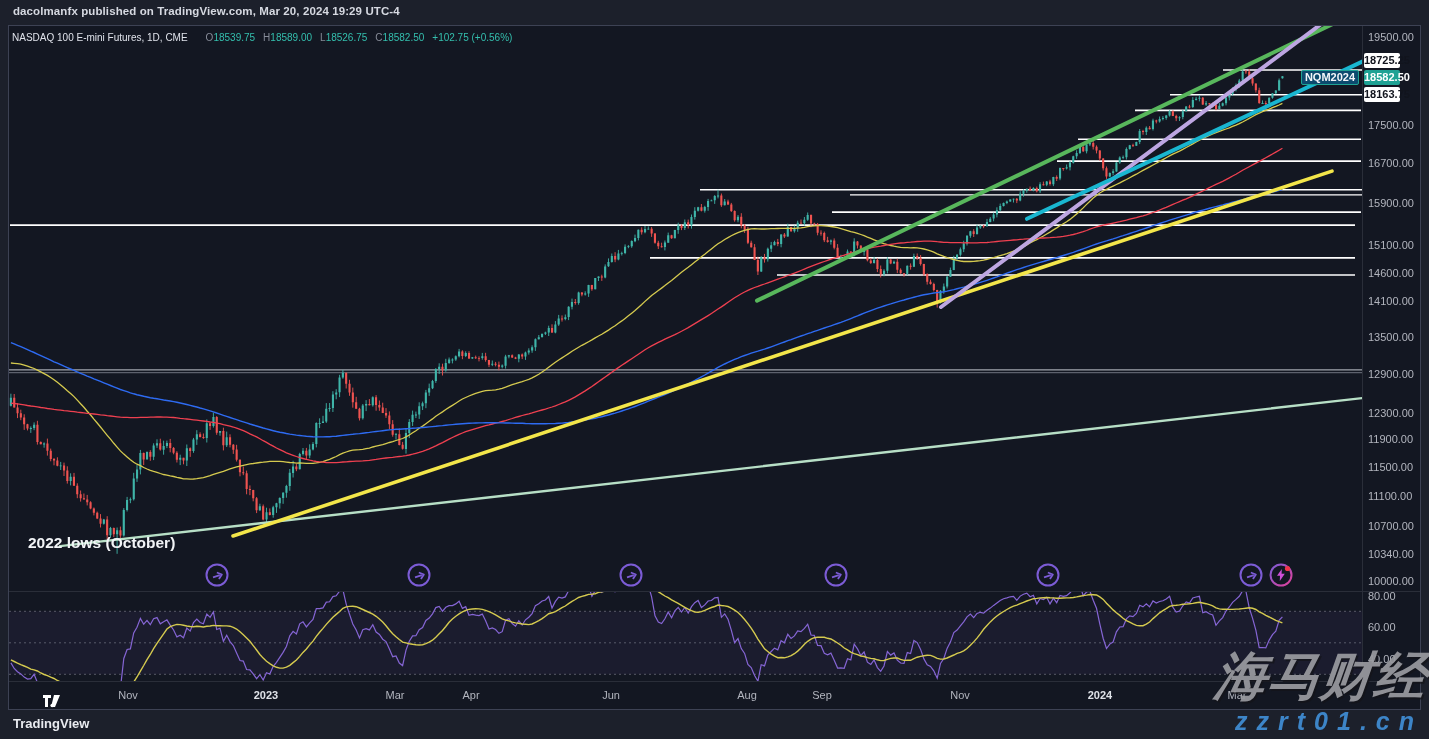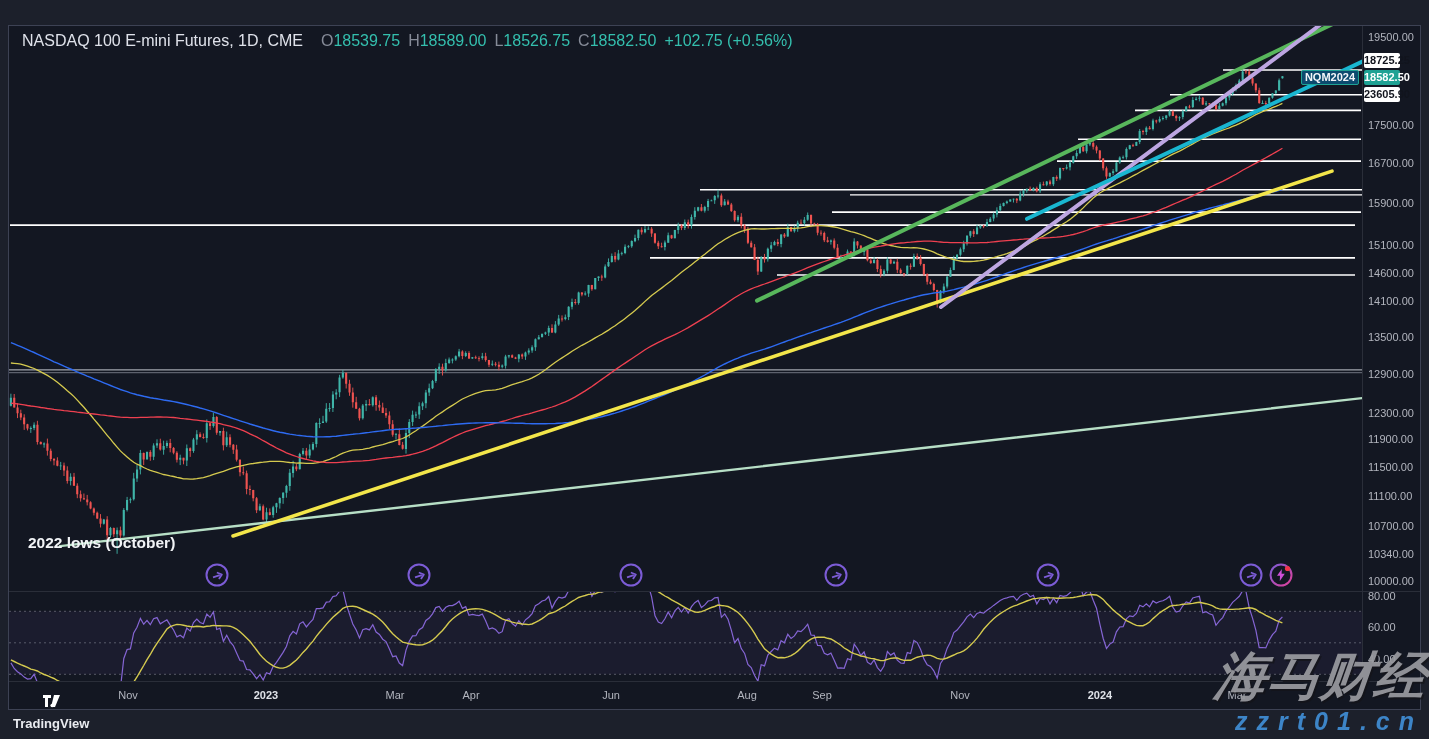--- a/index.html
+++ b/index.html
@@ -1,20 +1,20 @@
 <!DOCTYPE html>
 <html><head>
 <meta charset="utf-8">
 <style>
   html,body{margin:0;padding:0;background:#10131c;}
   .stage{position:relative;width:1429px;height:739px;background:#1c202b;overflow:hidden;
          font-family:"Liberation Sans",sans-serif;}
   #chart-svg{position:absolute;left:0;top:0;}
   .pub-header{position:absolute;left:13px;top:5px;font-size:11.5px;font-weight:700;color:#d6d9e1;letter-spacing:.1px;}
-  .title-row{position:absolute;left:22px;top:32px;font-size:16px;color:#dfe2ea;white-space:nowrap;}
+  .title-row{position:absolute;left:12px;top:32px;font-size:10px;color:#dfe2ea;white-space:nowrap;}
   .title-row .sym{margin-right:10px;}
   .title-row .k{color:#868b98;margin-left:8px;}
   .title-row .v{color:#34bfae;}
   .title-row .chg{color:#34bfae;margin-left:8px;}
   .annotation{position:absolute;left:28px;top:534px;font-size:15.5px;font-weight:700;color:#f2f4f7;}
   .axis-badge{position:absolute;left:1364px;width:36px;height:15px;line-height:15px;text-align:center;
               font-size:11px;font-weight:700;border-radius:2px;z-index:5;}
   .axis-badge.white{background:#ffffff;color:#11141d;}
   .axis-badge.teal{background:#1fa294;color:#ffffff;}
   .nqm-tag{position:absolute;left:1301px;top:69.5px;width:56px;height:13px;line-height:13px;text-align:center;
@@ -26,20 +26,21 @@
   .wm-url{position:absolute;right:6px;bottom:3px;font-size:25px;font-weight:700;font-style:italic;
           color:#3d85c8;letter-spacing:9px;white-space:nowrap;z-index:6;margin-left:13px;}
   .tv-footer{position:absolute;left:13px;bottom:8px;display:flex;align-items:center;gap:6px;z-index:4;flex-direction:column;}
   .tv-footer span{font-size:13px;font-weight:700;color:#e9ebf0;}
 </style>
 </head>
 <body>
 
 <div class="stage">
 
+  <div class="pub-header">dacolmanfx published on TradingView.com, Mar 20, 2024 19:29 UTC-4</div>
 
   <svg id="chart-svg" width="1429" height="739" viewBox="0 0 1429 739" xmlns="http://www.w3.org/2000/svg">
       <rect x="8" y="25" width="1413" height="685" fill="#131722"></rect>
       <defs>
         <clipPath id="clip-main">
           <rect x="9" y="26" width="1353" height="565"></rect>
         </clipPath>
         <clipPath id="clip-rsi">
           <rect x="9" y="592" width="1353" height="89"></rect>
         </clipPath>
@@ -179,21 +180,21 @@
 
   <div class="title-row">
     <span class="sym">NASDAQ 100 E-mini Futures, 1D, CME</span><span class="k">O</span><span class="v">18539.75</span><span class="k">H</span><span class="v">18589.00</span><span class="k">L</span><span class="v">18526.75</span><span class="k">C</span><span class="v">18582.50</span><span class="chg">+102.75 (+0.56%)</span>
   </div>
 
   <div class="annotation">2022 lows (October)</div>
 
   <div class="axis-badge white" style="top:53px">18725.25</div>
   <div class="nqm-tag">NQM2024</div>
   <div class="axis-badge teal" style="top:70px">18582.50</div>
-  <div class="axis-badge white" style="top:87px">23605.90</div>
+  <div class="axis-badge white" style="top:87px">18163.75</div>
 
   <div class="wm-cn">海马财经</div>
   <div class="wm-url">zzrt01.cn</div>
 
   <div class="tv-footer">
     <svg width="17" height="15" viewBox="0 0 17 15">
       <path fill="#ffffff" d="M0 0h8v3H5v9H2V3H0z"></path>
       <circle fill="#ffffff" cx="9.2" cy="10.5" r="1.8"></circle>
       <path fill="#ffffff" d="M11 0h6l-5 12h-4z"></path>
     </svg>

